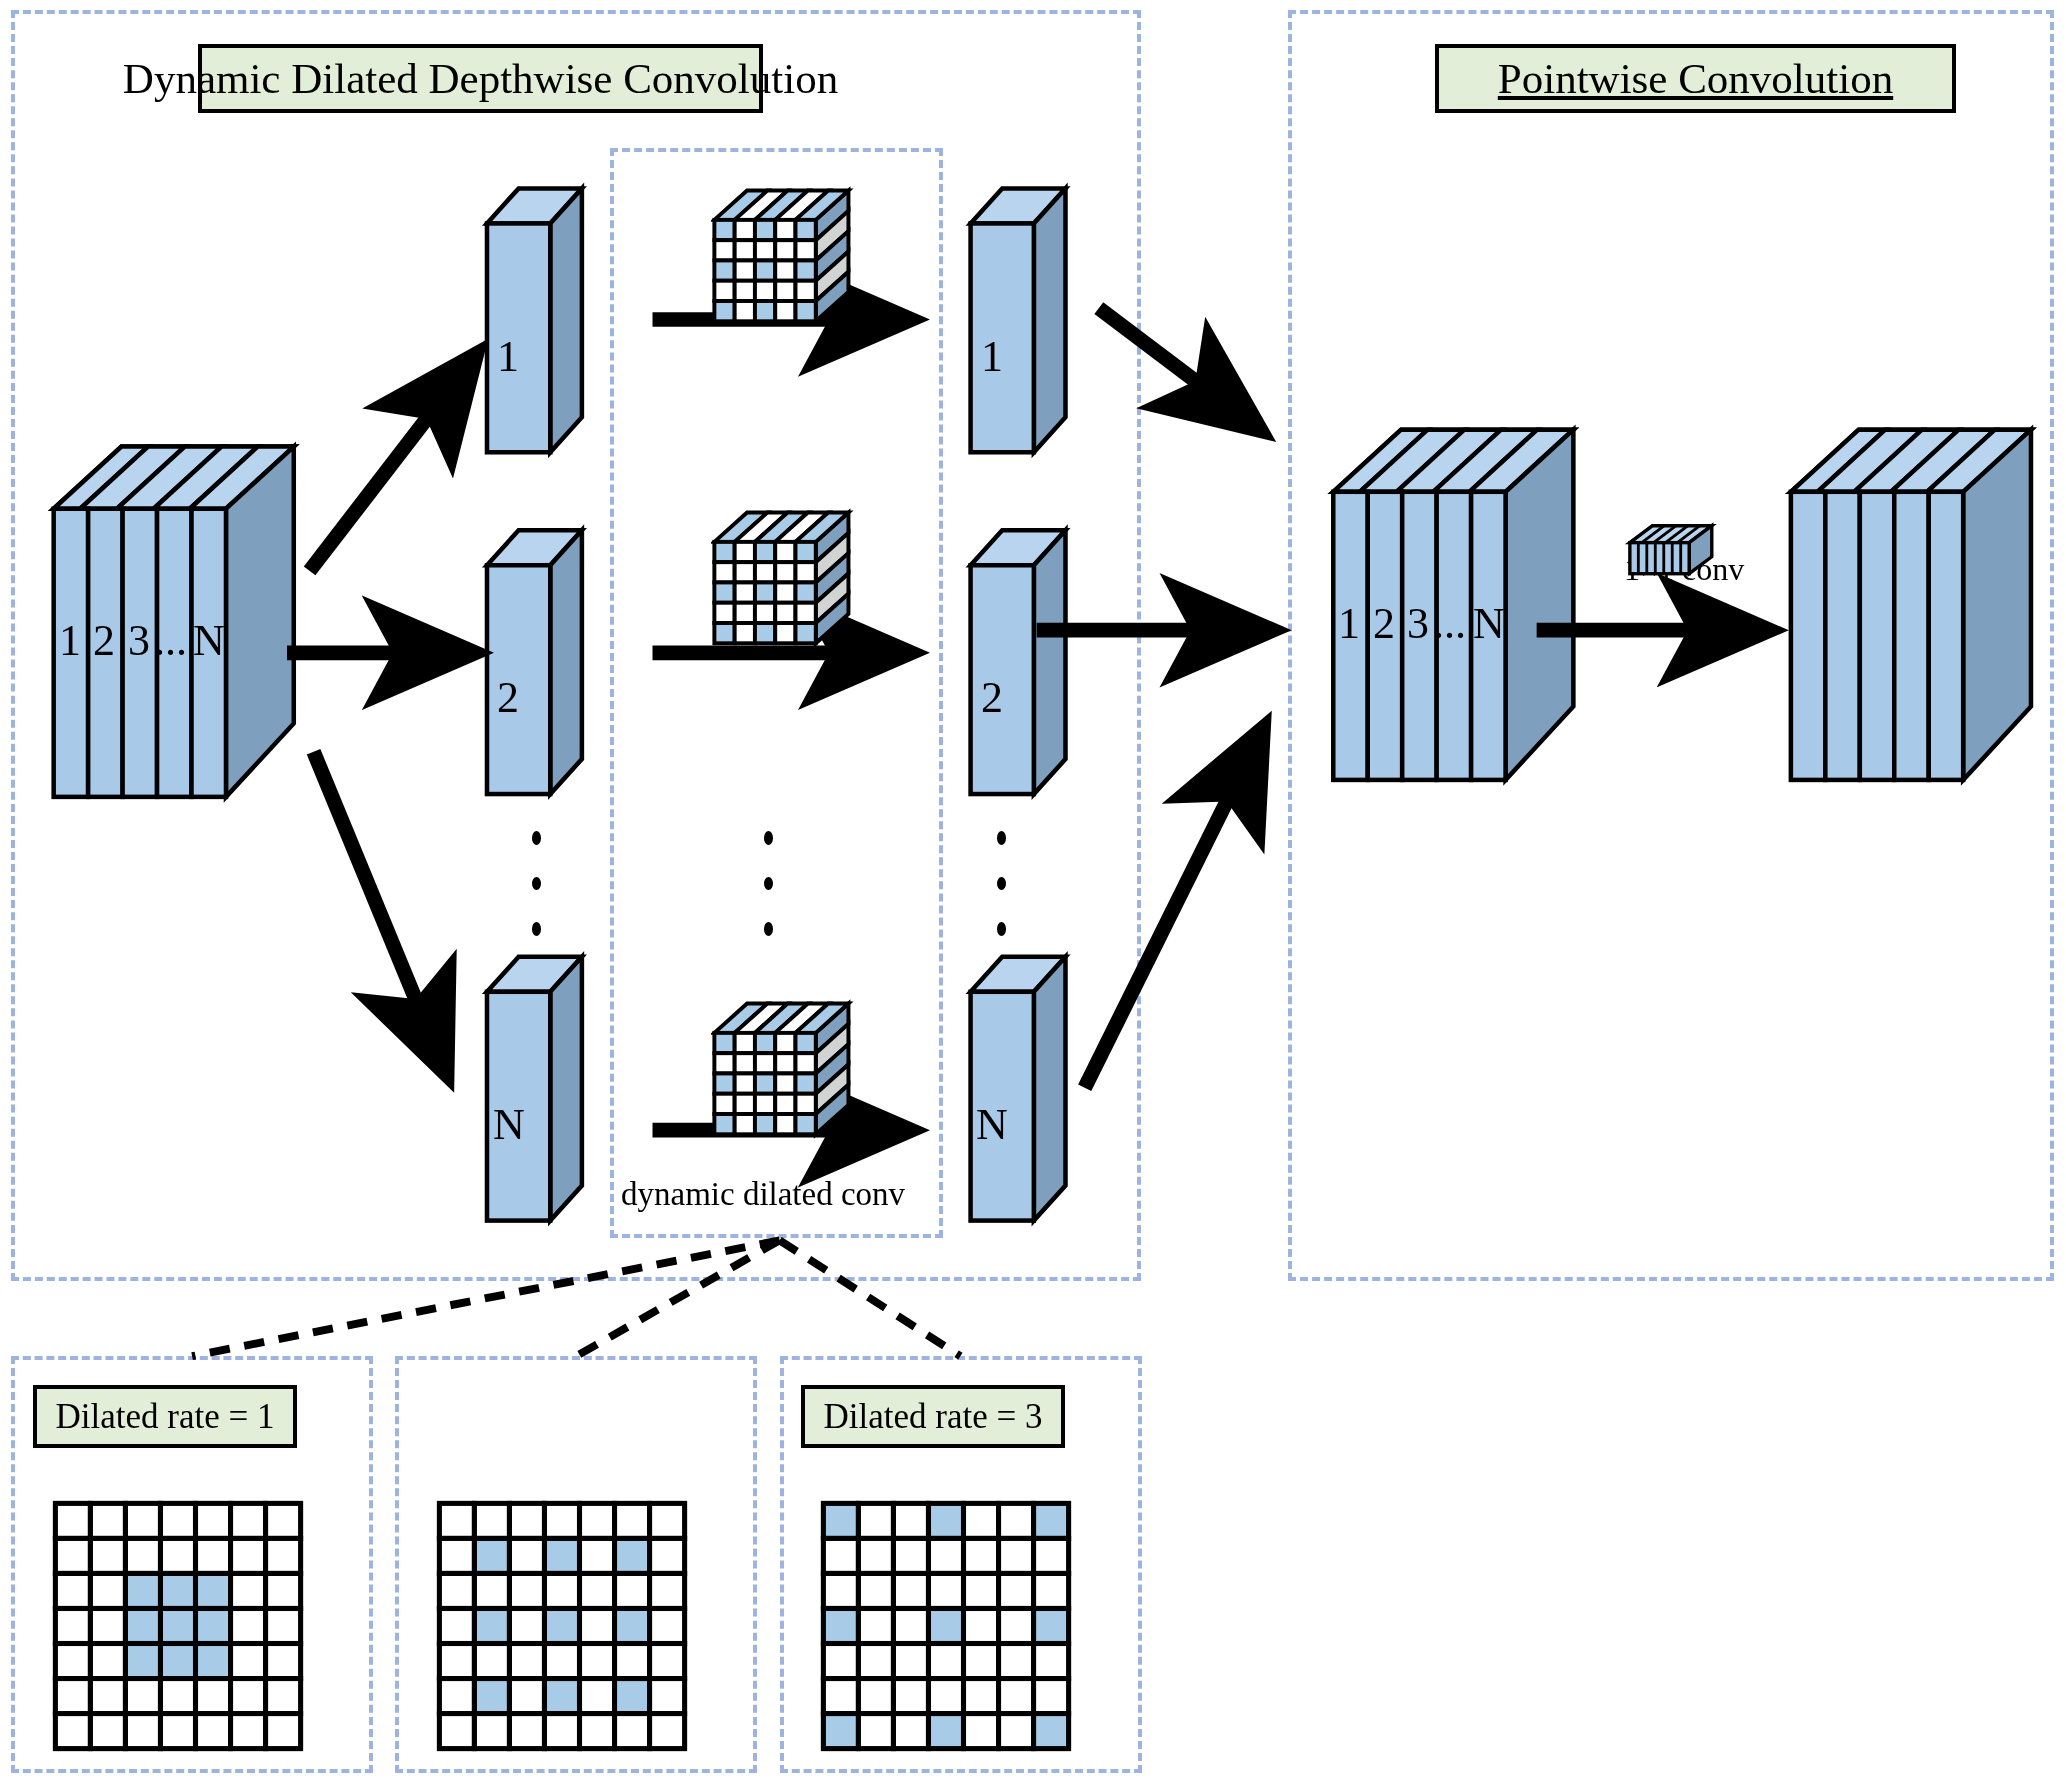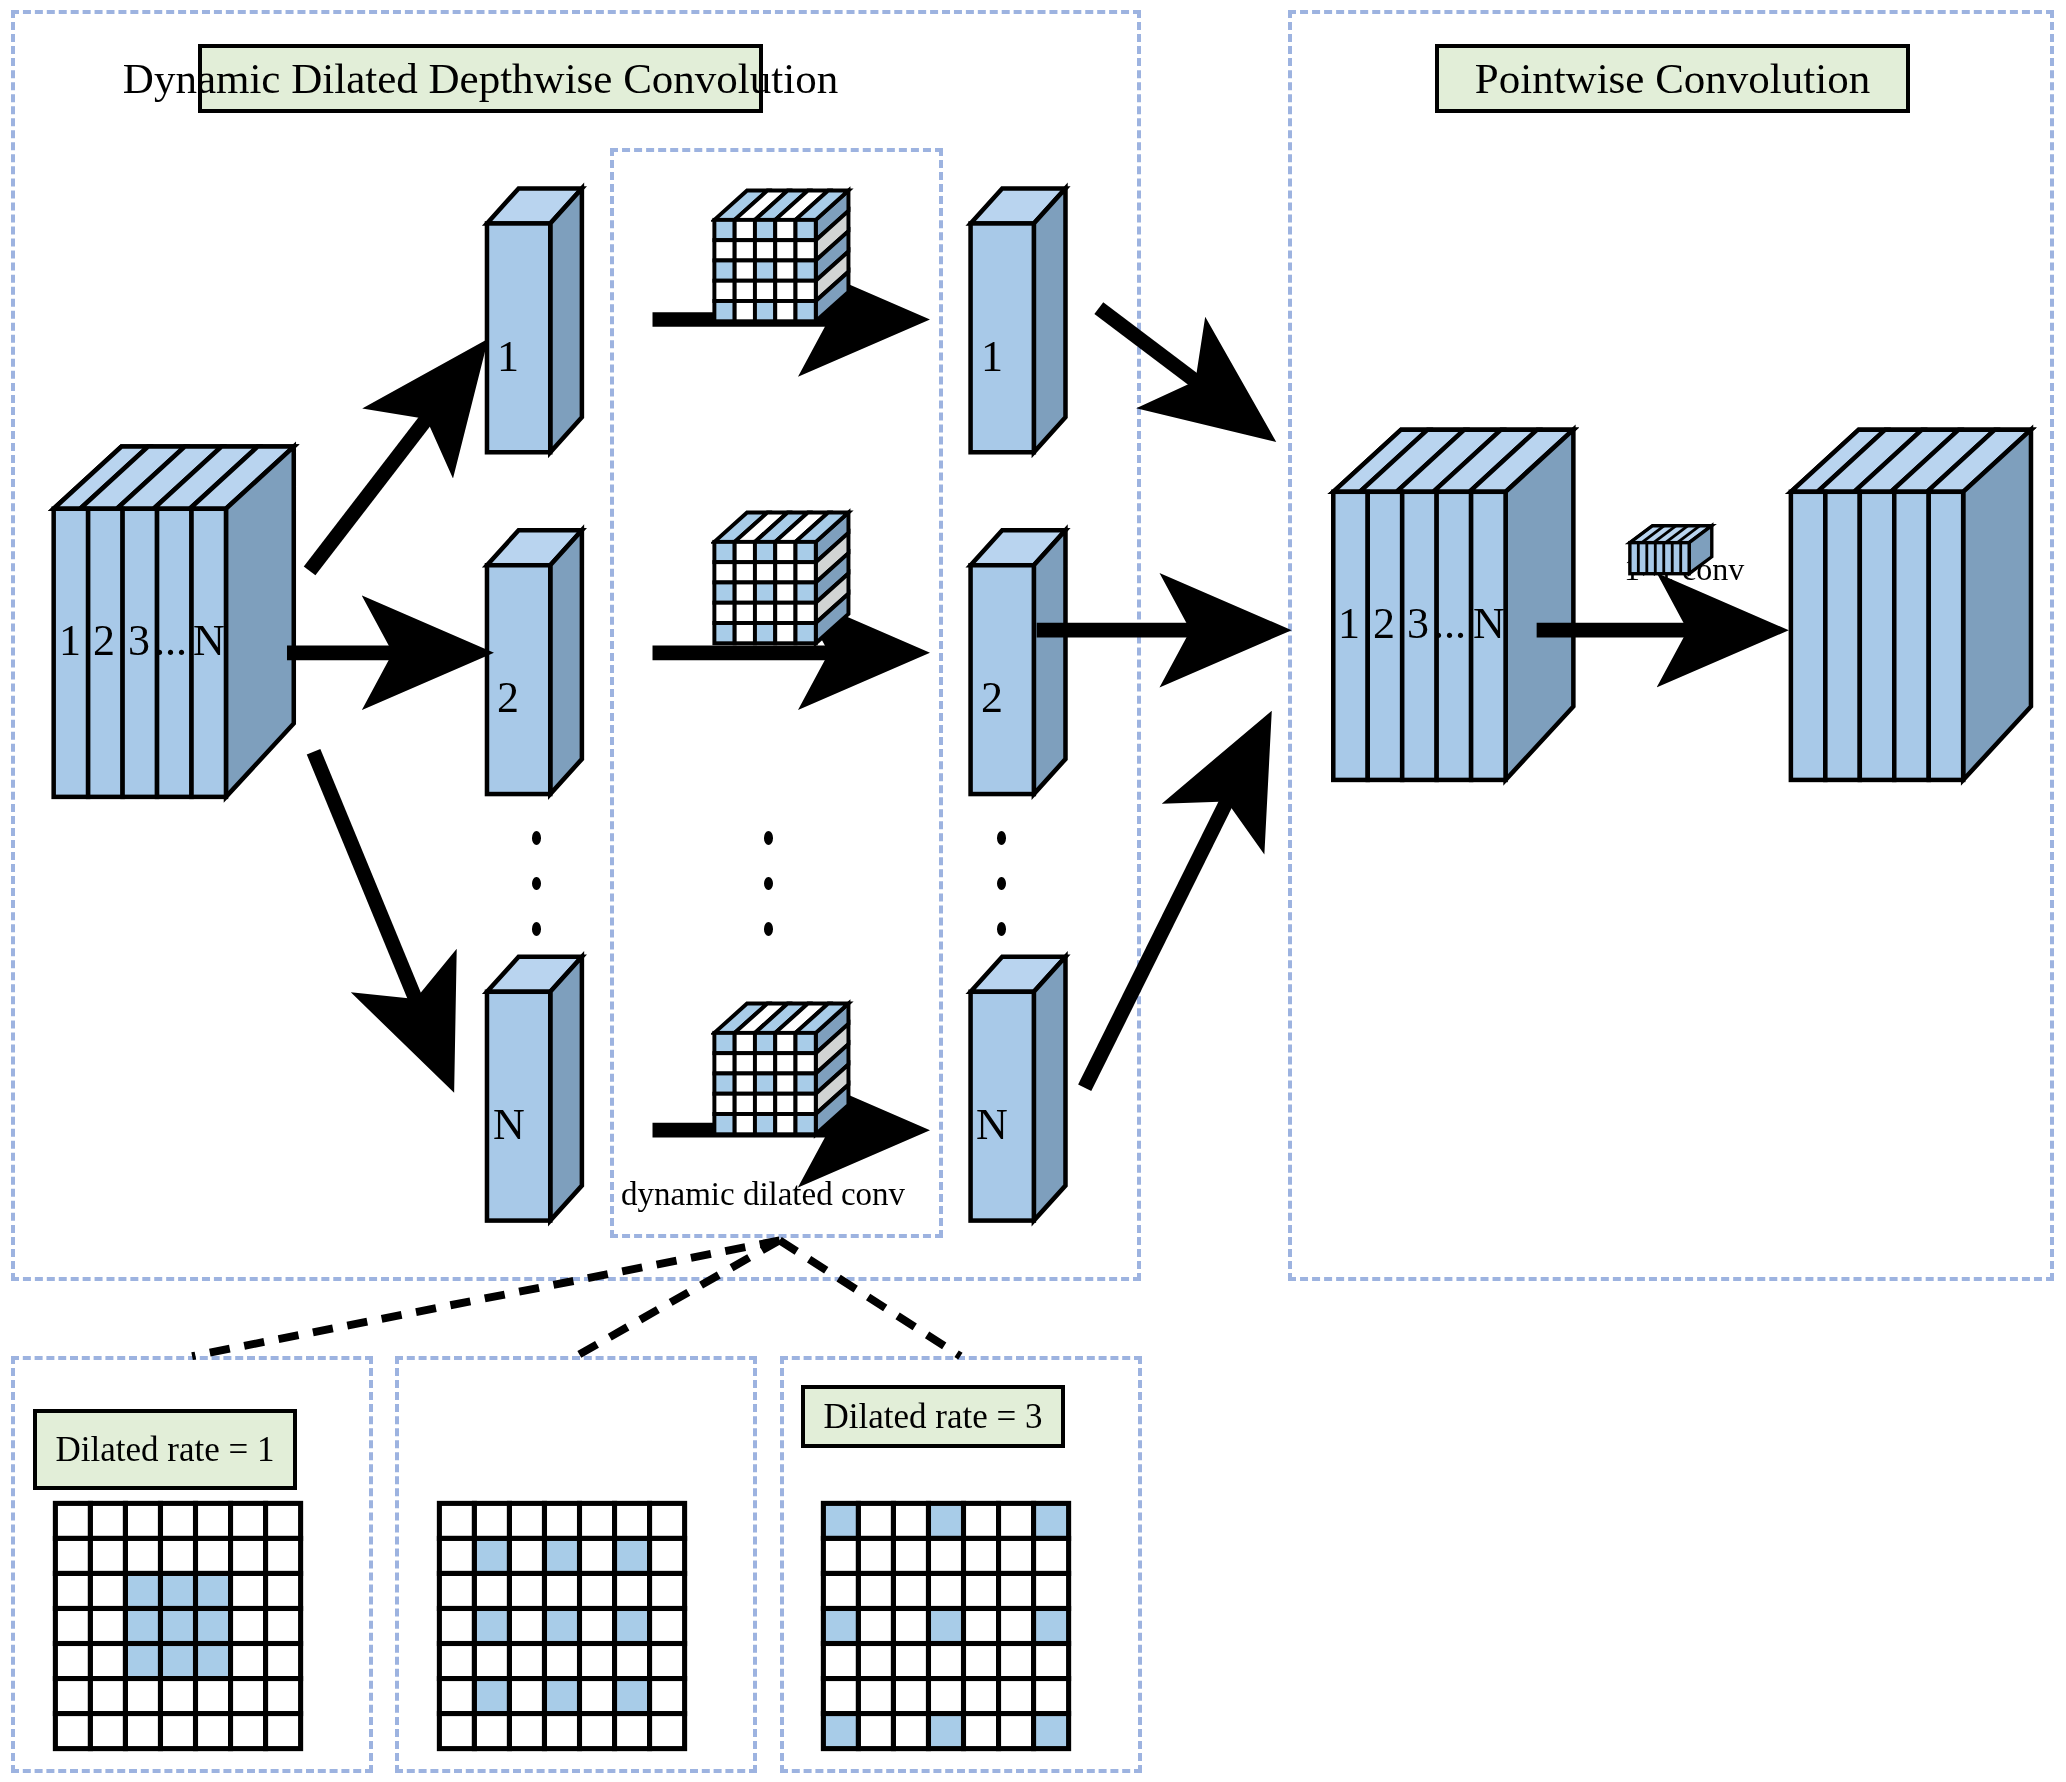--- a/index.html
+++ b/index.html
@@ -23,21 +23,21 @@
 
   <div class="dashbox" style="left:11.3px;top:10.2px;width:1130px;height:1271px;"></div>
   <div class="dashbox" style="left:610px;top:148px;width:333px;height:1090px;"></div>
   <div class="dashbox" style="left:1288px;top:10.2px;width:766px;height:1271px;"></div>
 
   <div class="dashbox" style="left:11.3px;top:1356px;width:362px;height:417px;"></div>
   <div class="dashbox" style="left:395px;top:1356px;width:362px;height:417px;"></div>
   <div class="dashbox" style="left:780px;top:1356px;width:362px;height:417px;"></div>
 
   <div class="titlebox t-big" style="left:198px;top:44px;width:565px;height:69px;">Dynamic Dilated Depthwise Convolution</div>
-  <div class="titlebox t-big" style="left:1435px;top:44px;width:475px;height:69px;">Pointwise Convolution</div>
+  <div class="titlebox t-big" style="left:1435px;top:44px;width:521px;height:69px;text-decoration:underline;">Pointwise Convolution</div>
 
   <div class="plain" style="left:621px;top:1176px;font-size:33px;text-align:center;">dynamic dilated conv</div>
 
   <div class="plain" style="left:1624px;top:551px;font-size:32px;">1×1 conv</div>
 
   <svg class="svgl" viewBox="0 0 3657 3155">
     <defs>
       <marker id="ah" markerWidth="9" markerHeight="9" refX="7.6" refY="4.5" orient="auto" markerUnits="strokeWidth">
         <path d="M0,0.6 L9,4.5 L0,8.4 L2.1,4.5 Z" fill="#000"></path>
       </marker>
@@ -336,21 +336,21 @@
         <rect x="78" y="168" width="36" height="36" fill="#ffffff" stroke="#000" stroke-width="7"></rect>
         <rect x="114" y="168" width="36" height="36" fill="#ffffff" stroke="#000" stroke-width="7"></rect>
         <rect x="150" y="168" width="36" height="36" fill="#ffffff" stroke="#000" stroke-width="7"></rect>
         <rect x="6" y="204" width="36" height="36" fill="#a8cce8" stroke="#000" stroke-width="7"></rect>
         <rect x="42" y="204" width="36" height="36" fill="#ffffff" stroke="#000" stroke-width="7"></rect>
         <rect x="78" y="204" width="36" height="36" fill="#a8cce8" stroke="#000" stroke-width="7"></rect>
         <rect x="114" y="204" width="36" height="36" fill="#ffffff" stroke="#000" stroke-width="7"></rect>
         <rect x="150" y="204" width="36" height="36" fill="#a8cce8" stroke="#000" stroke-width="7"></rect>
       </svg></div>
 
-  <div class="titlebox t-mid" style="left:33px;top:1385px;width:264px;height:81px;margin-top:24px;">Dilated rate = 1</div>
+  <div class="titlebox t-mid" style="left:33px;top:1385px;width:264px;height:63px;">Dilated rate = 1</div>
   <div class="titlebox t-mid" style="left:801px;top:1385px;width:264px;height:63px;font-family:Liberation Serif, serif;">Dilated rate = 3</div>
 
   <div class="slabwrap" id="dil0" style="left:52px;top:1500px;width:277px;height:237px;"><svg width="252" height="252" viewBox="0 0 446 446">
         <rect x="6" y="6" width="62" height="62" fill="#ffffff" stroke="#000" stroke-width="9"></rect>
         <rect x="68" y="6" width="62" height="62" fill="#ffffff" stroke="#000" stroke-width="9"></rect>
         <rect x="130" y="6" width="62" height="62" fill="#ffffff" stroke="#000" stroke-width="9"></rect>
         <rect x="192" y="6" width="62" height="62" fill="#ffffff" stroke="#000" stroke-width="9"></rect>
         <rect x="254" y="6" width="62" height="62" fill="#ffffff" stroke="#000" stroke-width="9"></rect>
         <rect x="316" y="6" width="62" height="62" fill="#ffffff" stroke="#000" stroke-width="9"></rect>
         <rect x="378" y="6" width="62" height="62" fill="#ffffff" stroke="#000" stroke-width="9"></rect>

